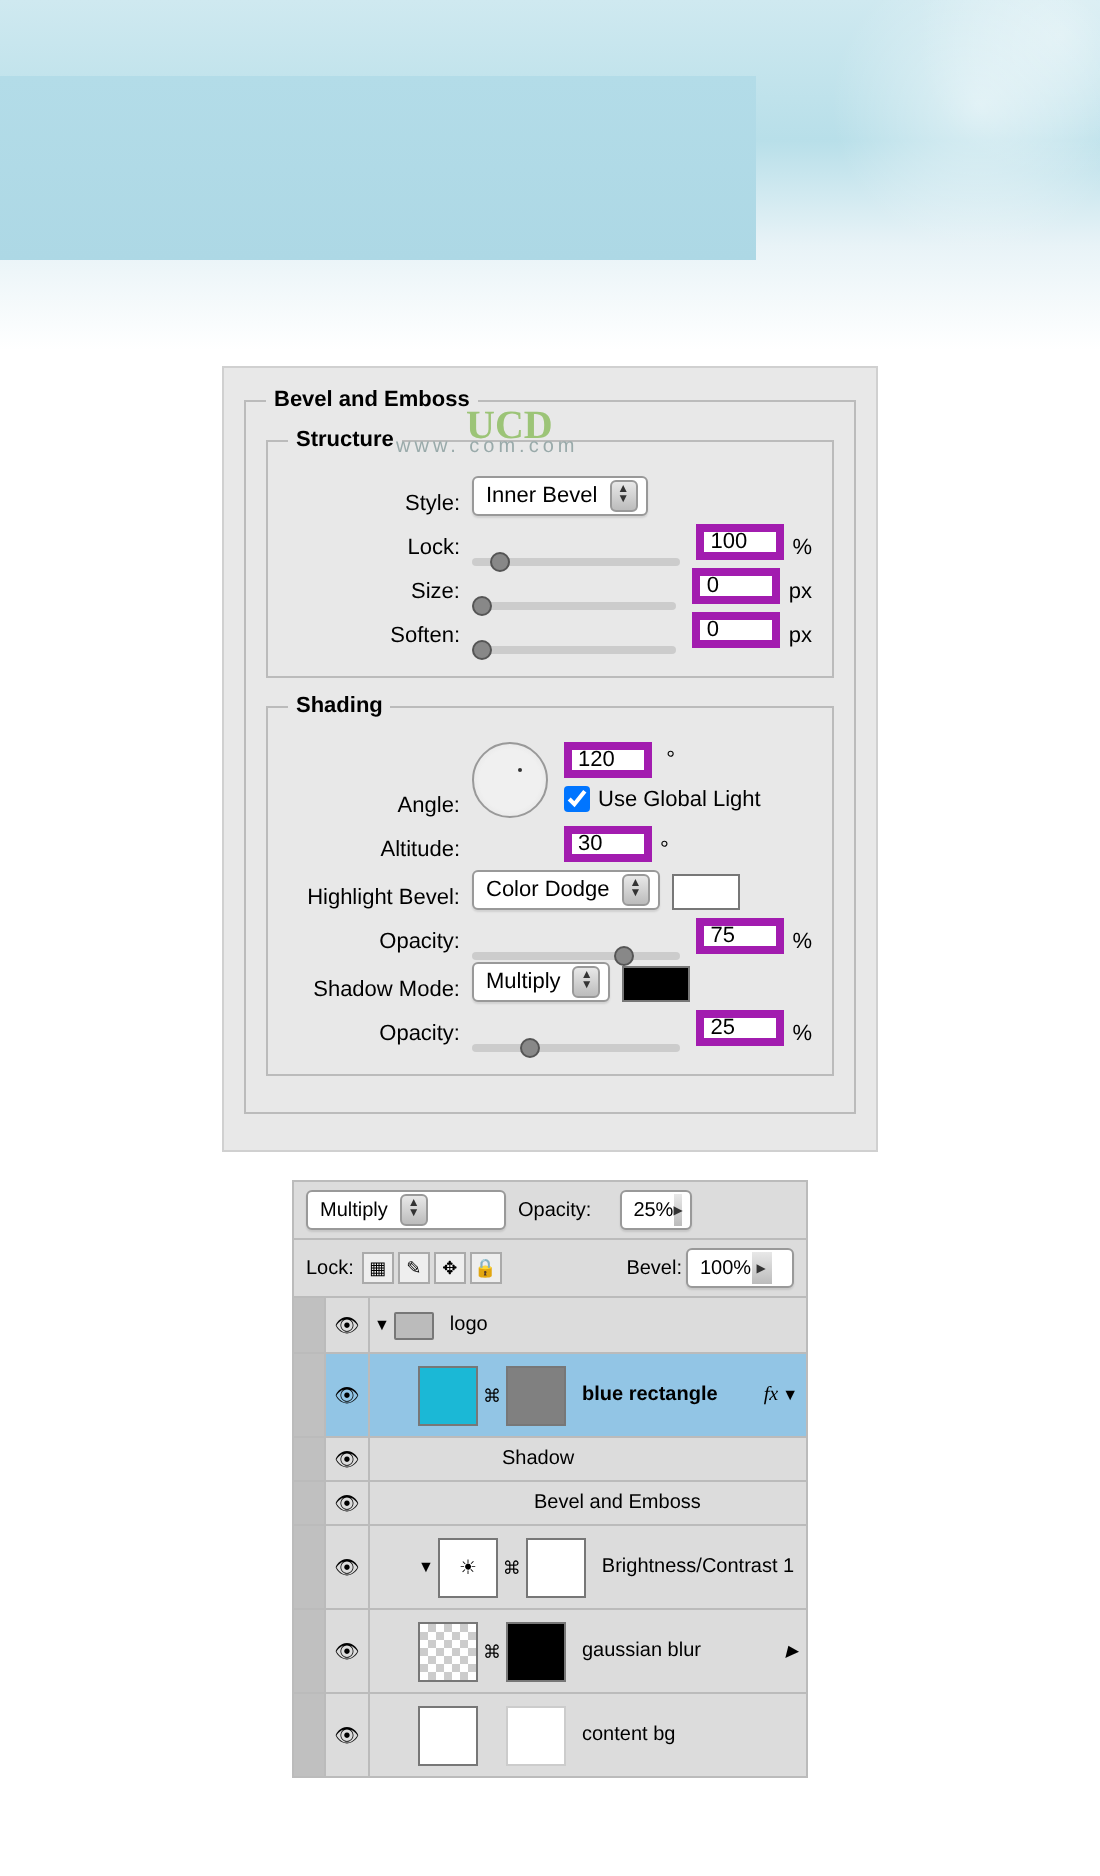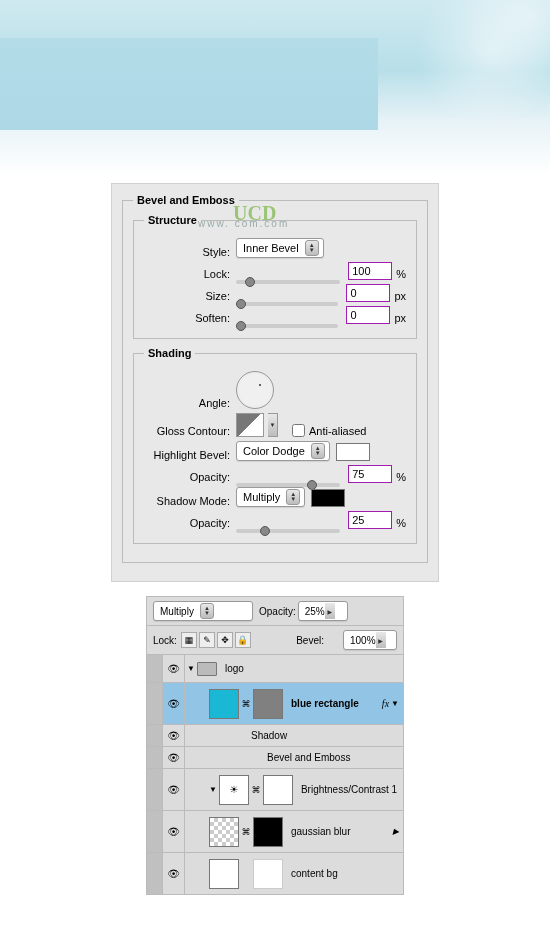--- a/index.html
+++ b/index.html
@@ -12,21 +12,21 @@
 .dialog { width: 328px; margin: 8px auto 0; background: #e8e8e8; padding: 10px; border: 1px solid #d0d0d0; }
 fieldset { border: 1px solid #bbb; padding: 8px 10px 10px; margin-bottom: 8px; }
 legend { font-weight: bold; font-size: 11px; padding: 0 4px; }
 .row { display: flex; align-items: flex-end; margin: 4px 0; }
 .row label.field { width: 92px; text-align: right; padding-right: 6px; font-size: 11px; }
 .select { display: inline-flex; align-items: center; background: #fff; border: 1px solid #999; border-radius: 3px; height: 20px; padding: 0 4px 0 6px; box-shadow: 0 1px 1px rgba(0,0,0,0.1); }
 .select-handle { width: 14px; height: 16px; margin-left: 6px; background: linear-gradient(to bottom, #e8e8e8, #bcbcbc); border: 1px solid #999; border-radius: 3px; display: flex; flex-direction: column; align-items: center; justify-content: center; font-size: 6px; line-height: 5px; color: #333; padding: 1px 0; }
 .slider { flex: 1; max-width: 130px; height: 6px; margin-right: 8px; }
 input[type="range"] { -webkit-appearance: none; width: 100%; height: 4px; background: #ccc; border-radius: 2px; outline: none; }
 input[type="range"]::-webkit-slider-thumb { -webkit-appearance: none; width: 10px; height: 10px; border-radius: 50%; background: #888; border: 1px solid #555; }
-.numbox { width: 44px; height: 18px; border: 1px solid #a21caf; padding: 0 3px; font-size: 11px; background: #fff; }
+.numbox { width: 44px; height: 18px; border: 4px solid #a21caf; padding: 0 3px; font-size: 11px; background: #fff; }
 .unit { margin-left: 4px; font-size: 11px; }
 .radio-wrap { display: inline-flex; align-items: center; margin-right: 10px; }
 .radio-wrap input { margin-right: 4px; }
 .angle-dial { width: 38px; height: 38px; border-radius: 50%; border: 1px solid #999; background: radial-gradient(circle, #f0f0f0 60%, #ddd); position: relative; margin-right: 8px; }
 .angle-dial::after { content: ""; position: absolute; width: 2px; height: 2px; background: #333; border-radius: 50%; top: 12px; left: 22px; }
 .contour-sw { width: 28px; height: 24px; border: 1px solid #999; background: linear-gradient(135deg, #777 0%, #777 50%, #fff 50%, #fff 100%); margin-right: 4px; }
 .tiny-handle { width: 10px; height: 24px; background: linear-gradient(to bottom, #e8e8e8, #bcbcbc); border: 1px solid #999; border-left: none; display: flex; align-items: center; justify-content: center; font-size: 6px; color: #333; }
 .color-sw { width: 34px; height: 18px; border: 1px solid #777; margin-left: 6px; }
 .checkbox-wrap { display: inline-flex; align-items: center; }
 .watermark { position: relative; }
@@ -101,33 +101,39 @@
         <span class="unit">px</span>
       </div>
     </fieldset>
 
     <fieldset>
       <legend>Shading</legend>
 
       <div class="row">
         <label class="field">Angle:</label>
         <div class="angle-dial"></div>
-      </div>
-
-
-      <div class="row">
-        <label class="field">Gloss Contour:</label>
-        <div class="contour-sw"></div>
-        <div class="tiny-handle">▼</div>
-        <span style="width:14px"></span>
-        <span class="checkbox-wrap">
-            <input type="checkbox" style="">
-            <span style="margin-left:4px">Anti-aliased</span>
-          </span>
-      </div>
+        <div>
+          <div>
+            <input class="numbox" value="120" style="">
+            <span class="unit">°</span>
+          </div>
+          <div class="small-dialog-row checkbox-wrap" style="margin-top:4px">
+            <input type="checkbox" checked="" style="">
+            <span>Use Global Light</span>
+          </div>
+        </div>
+      </div>
+
+      <div class="row">
+        <label class="field">Altitude:</label>
+        <div style="width:46px"></div>
+        <input class="numbox" value="30" style="">
+        <span class="unit">°</span>
+      </div>
+
 
       <div class="row">
         <label class="field">Highlight Bevel:</label>
         <div class="select">
           <span>Color Dodge</span>
           <span class="select-handle">▲<br>▼</span>
         </div>
         <div class="color-sw" style="background:#fff"></div>
       </div>
 
@@ -157,35 +163,35 @@
   </fieldset>
 </div>
 
 <div class="layers">
   <div class="layers-top">
     <div class="select" style="width:100px">
       <span>Multiply</span>
       <span class="select-handle">▲<br>▼</span>
     </div>
     <span style="margin-left:6px">Opacity:</span>
-    <div class="select" style="width:50px;margin-left:2px">
+    <div class="select" style="width:36px;margin-left:14px">
       <span>25%</span>
       <span class="tiny-handle" style="height:16px;border:none">▶</span>
     </div>
   </div>
   <div class="layers-lock">
     <span>Lock:</span>
     <span class="lock-icons">
       <span class="lock-btn">▦</span>
       <span class="lock-btn">✎</span>
       <span class="lock-btn">✥</span>
       <span class="lock-btn">🔒</span>
     </span>
     <span style="margin-left:auto">Bevel:</span>
-    <div class="select" style="width:54px;margin-left:19px">
+    <div class="select" style="width:54px;margin-left:2px">
       <span>100%</span>
       <span class="tiny-handle" style="height:16px;border:none">▶</span>
     </div>
   </div>
 
   <div class="layer-row">
     <div class="eye-col outer"></div>
     <div class="eye-col">
         <span>👁</span>
       </div>

